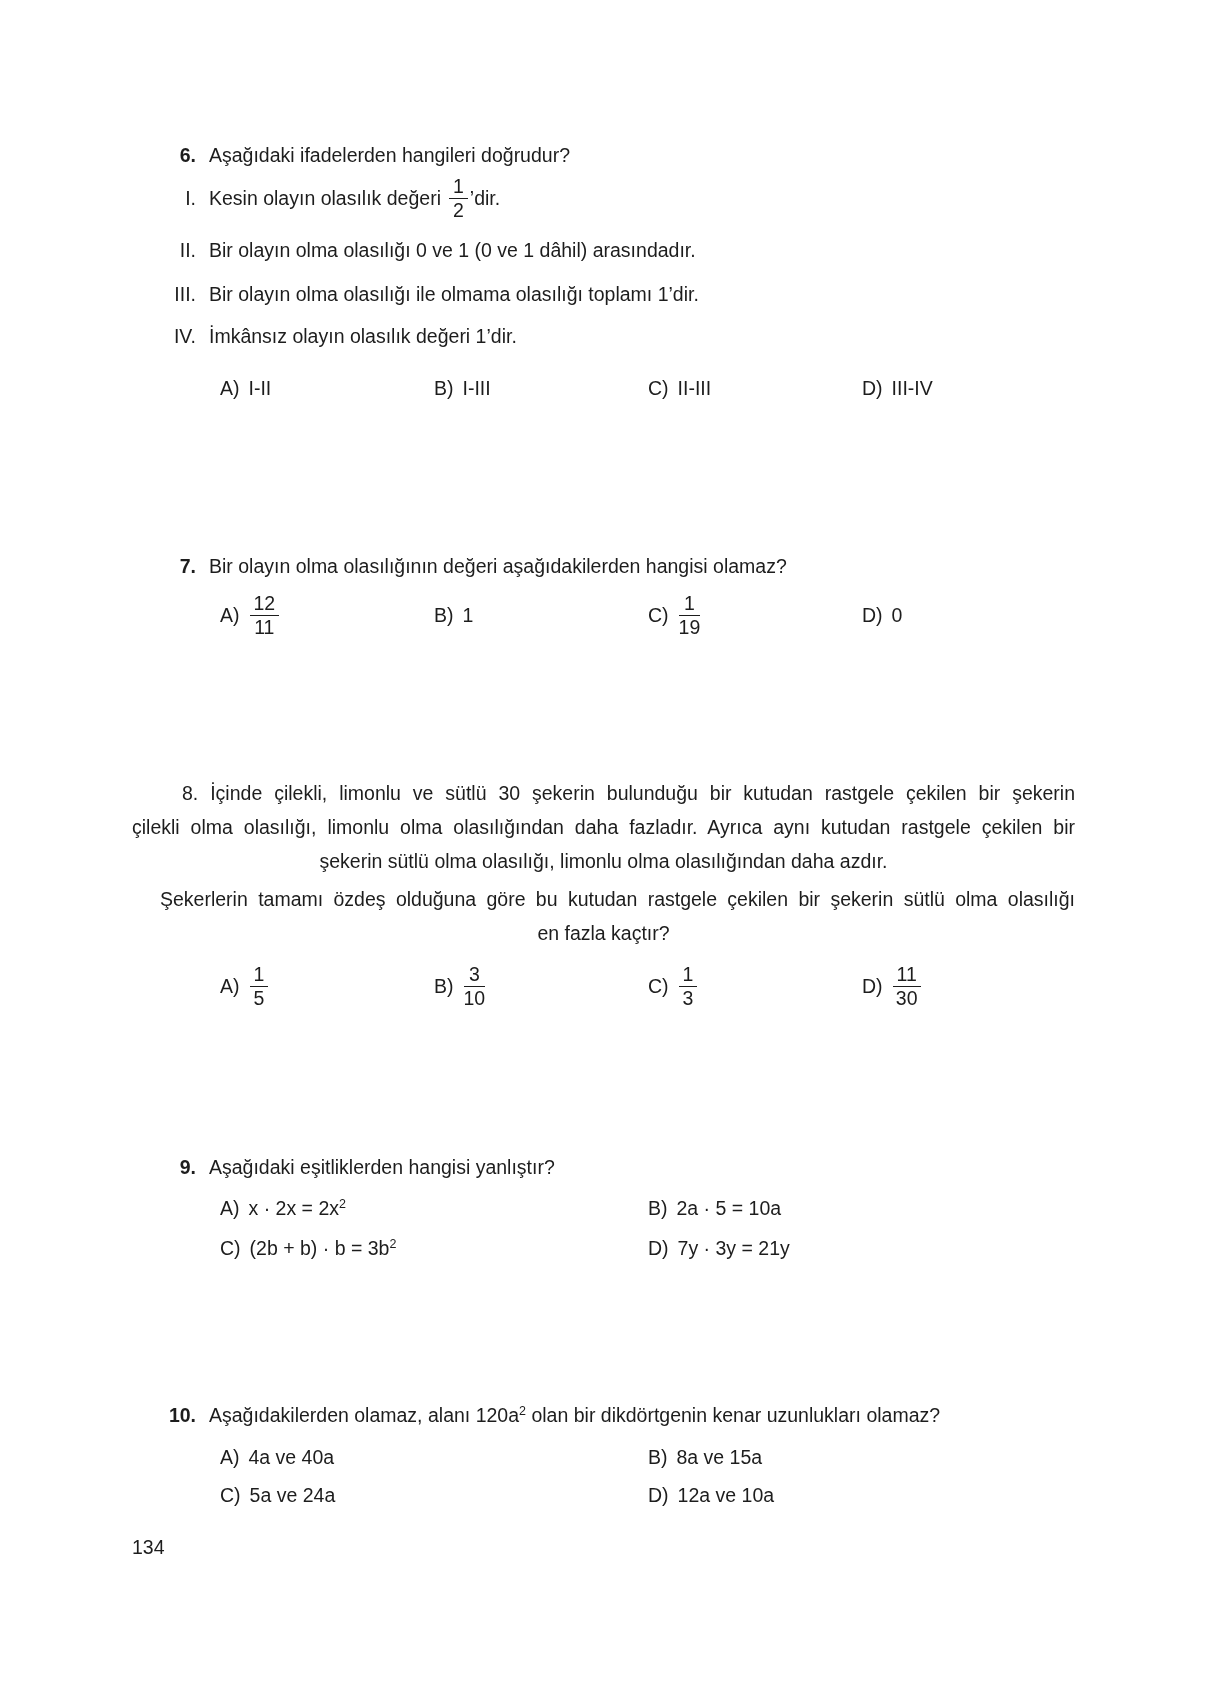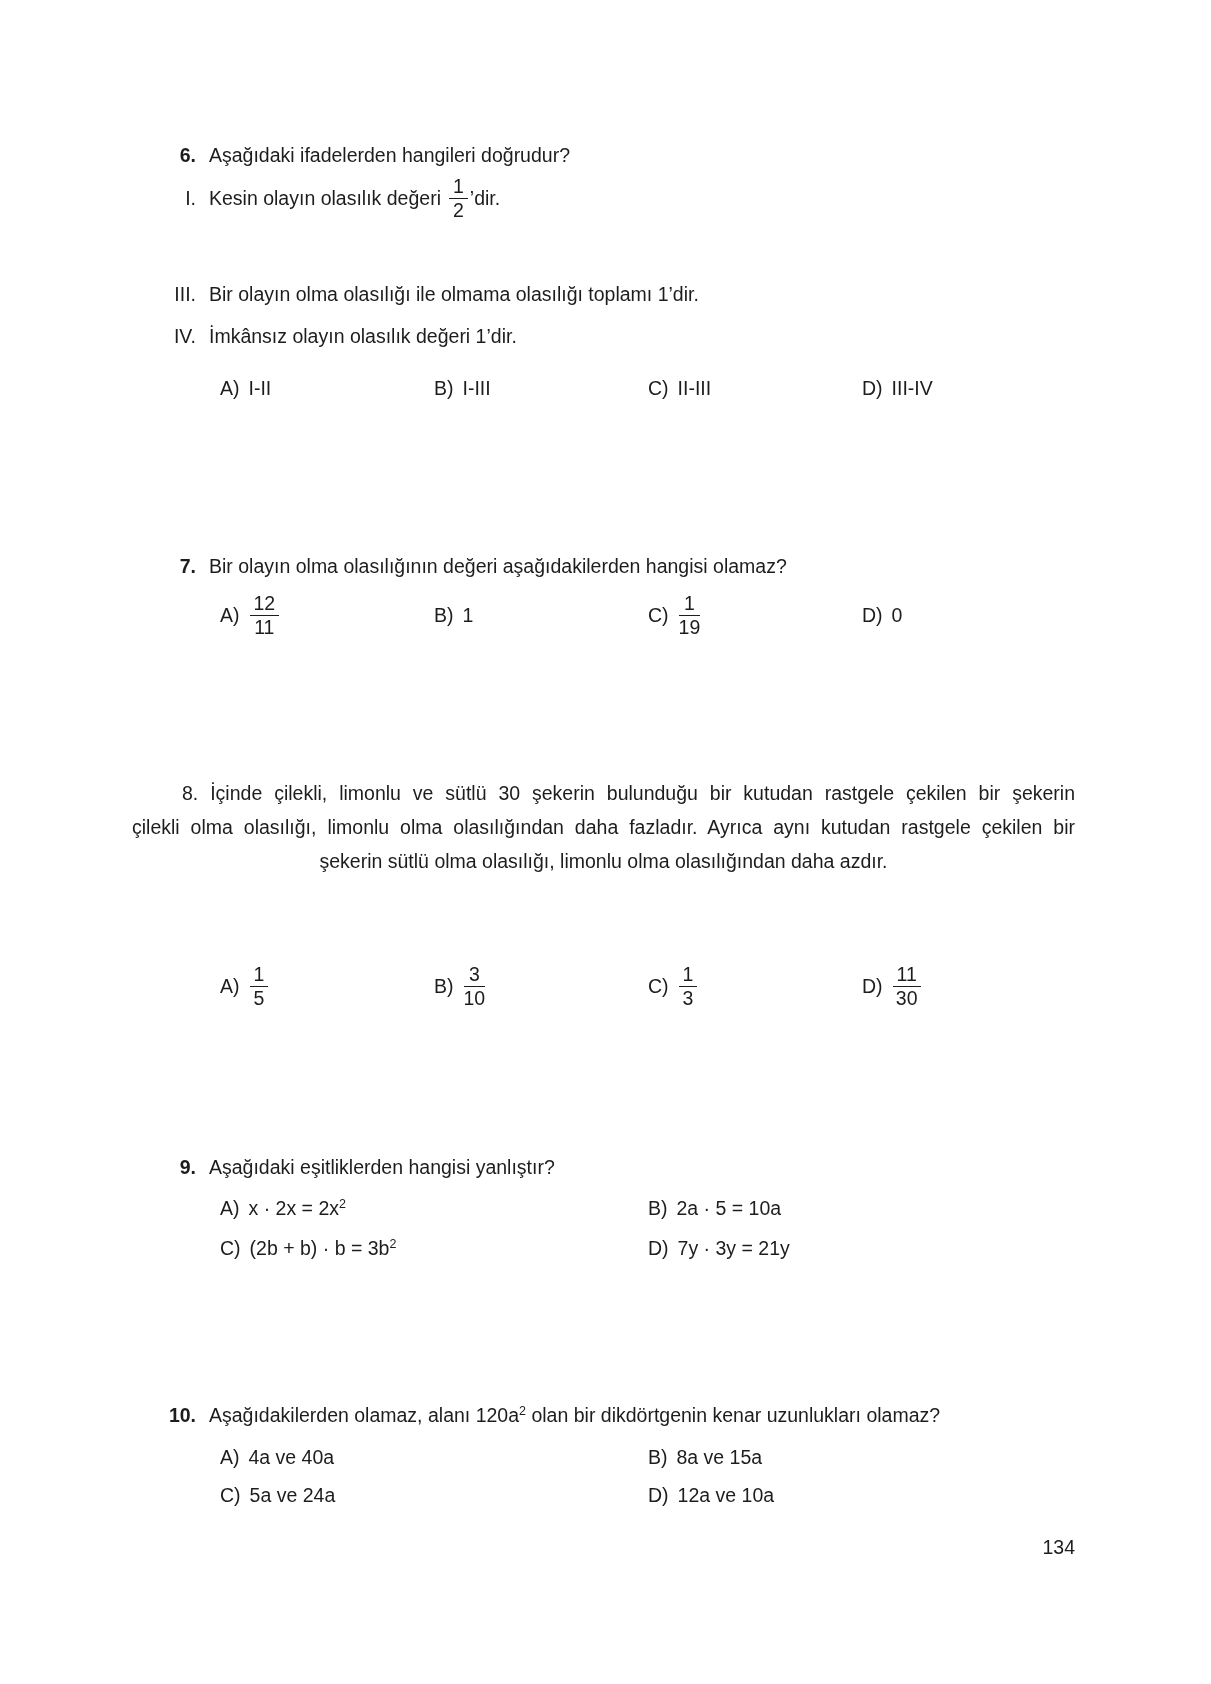--- a/index.html
+++ b/index.html
@@ -28,21 +28,21 @@
   .optrow.tall{height:48px;}
   .optrow.tall .opt{height:48px;}
   .opt .olabel{margin-right:9px;}
   .opt .frac{margin:1px;}
   .c1{left:88px;}  .c2{left:302px;}  .c3{left:516px;}  .c4{left:730px;}
   
   .para .jline{text-align:justify;text-align-last:justify;}
   .para .lastline{text-align:center;}
   .ind1{text-indent:50px;}
   .ind2{text-indent:28px;}
-  .pagenum{text-align:right;}
+  .pagenum{text-align:left;}
 </style>
 </head>
 <body>
 
 <div class="page">
 
   <div class="block qhead" style="top:138px">
     <span class="qnum">6.</span>
     <span class="qtext">Aşağıdaki ifadelerden hangileri doğrudur?</span>
   </div>
@@ -50,20 +50,24 @@
   <div class="block fracrow" style="top:174px">
     <span class="rnum">I.</span>
     <span class="qtext">Kesin olayın olasılık değeri</span>
     <span class="frac">
         <span class="fnum">1</span>
         <span class="fden">2</span>
       </span>
     <span>’dir.</span>
   </div>
 
+  <div class="block qhead" style="top:233px">
+    <span class="rnum">II.</span>
+    <span class="qtext">Bir olayın olma olasılığı 0 ve 1 (0 ve 1 dâhil) arasındadır.</span>
+  </div>
 
   <div class="block qhead" style="top:277px">
     <span class="rnum">III.</span>
     <span class="qtext">Bir olayın olma olasılığı ile olmama olasılığı toplamı 1’dir.</span>
   </div>
 
   <div class="block qhead" style="top:319px">
     <span class="rnum">IV.</span>
     <span class="qtext">İmkânsız olayın olasılık değeri 1’dir.</span>
   </div>
@@ -116,20 +120,24 @@
         <span>0</span>
       </span>
   </div>
 
   <div class="block para" style="top:776px">
     <div class="jline ind1"><span class="b">8.</span> <span>İçinde çilekli, limonlu ve sütlü 30 şekerin bulunduğu bir kutudan rastgele çekilen bir şekerin</span></div>
     <div class="jline"><span>çilekli olma olasılığı, limonlu olma olasılığından daha fazladır. Ayrıca aynı kutudan rastgele çekilen bir</span></div>
     <div class="lastline"><span>şekerin sütlü olma olasılığı, limonlu olma olasılığından daha azdır.</span></div>
   </div>
 
+  <div class="block para" style="top:882px">
+    <div class="jline ind2"><span>Şekerlerin tamamı özdeş olduğuna göre bu kutudan rastgele çekilen bir şekerin sütlü olma olasılığı</span></div>
+    <div class="lastline"><span class="b">en fazla</span><span> kaçtır?</span></div>
+  </div>
 
   <div class="block optrow tall" style="top:962px">
     <span class="opt c1">
         <span class="olabel">A)</span>
         <span class="frac">
           <span class="fnum">1</span>
           <span class="fden">5</span>
         </span>
       </span>
     <span class="opt c2">

